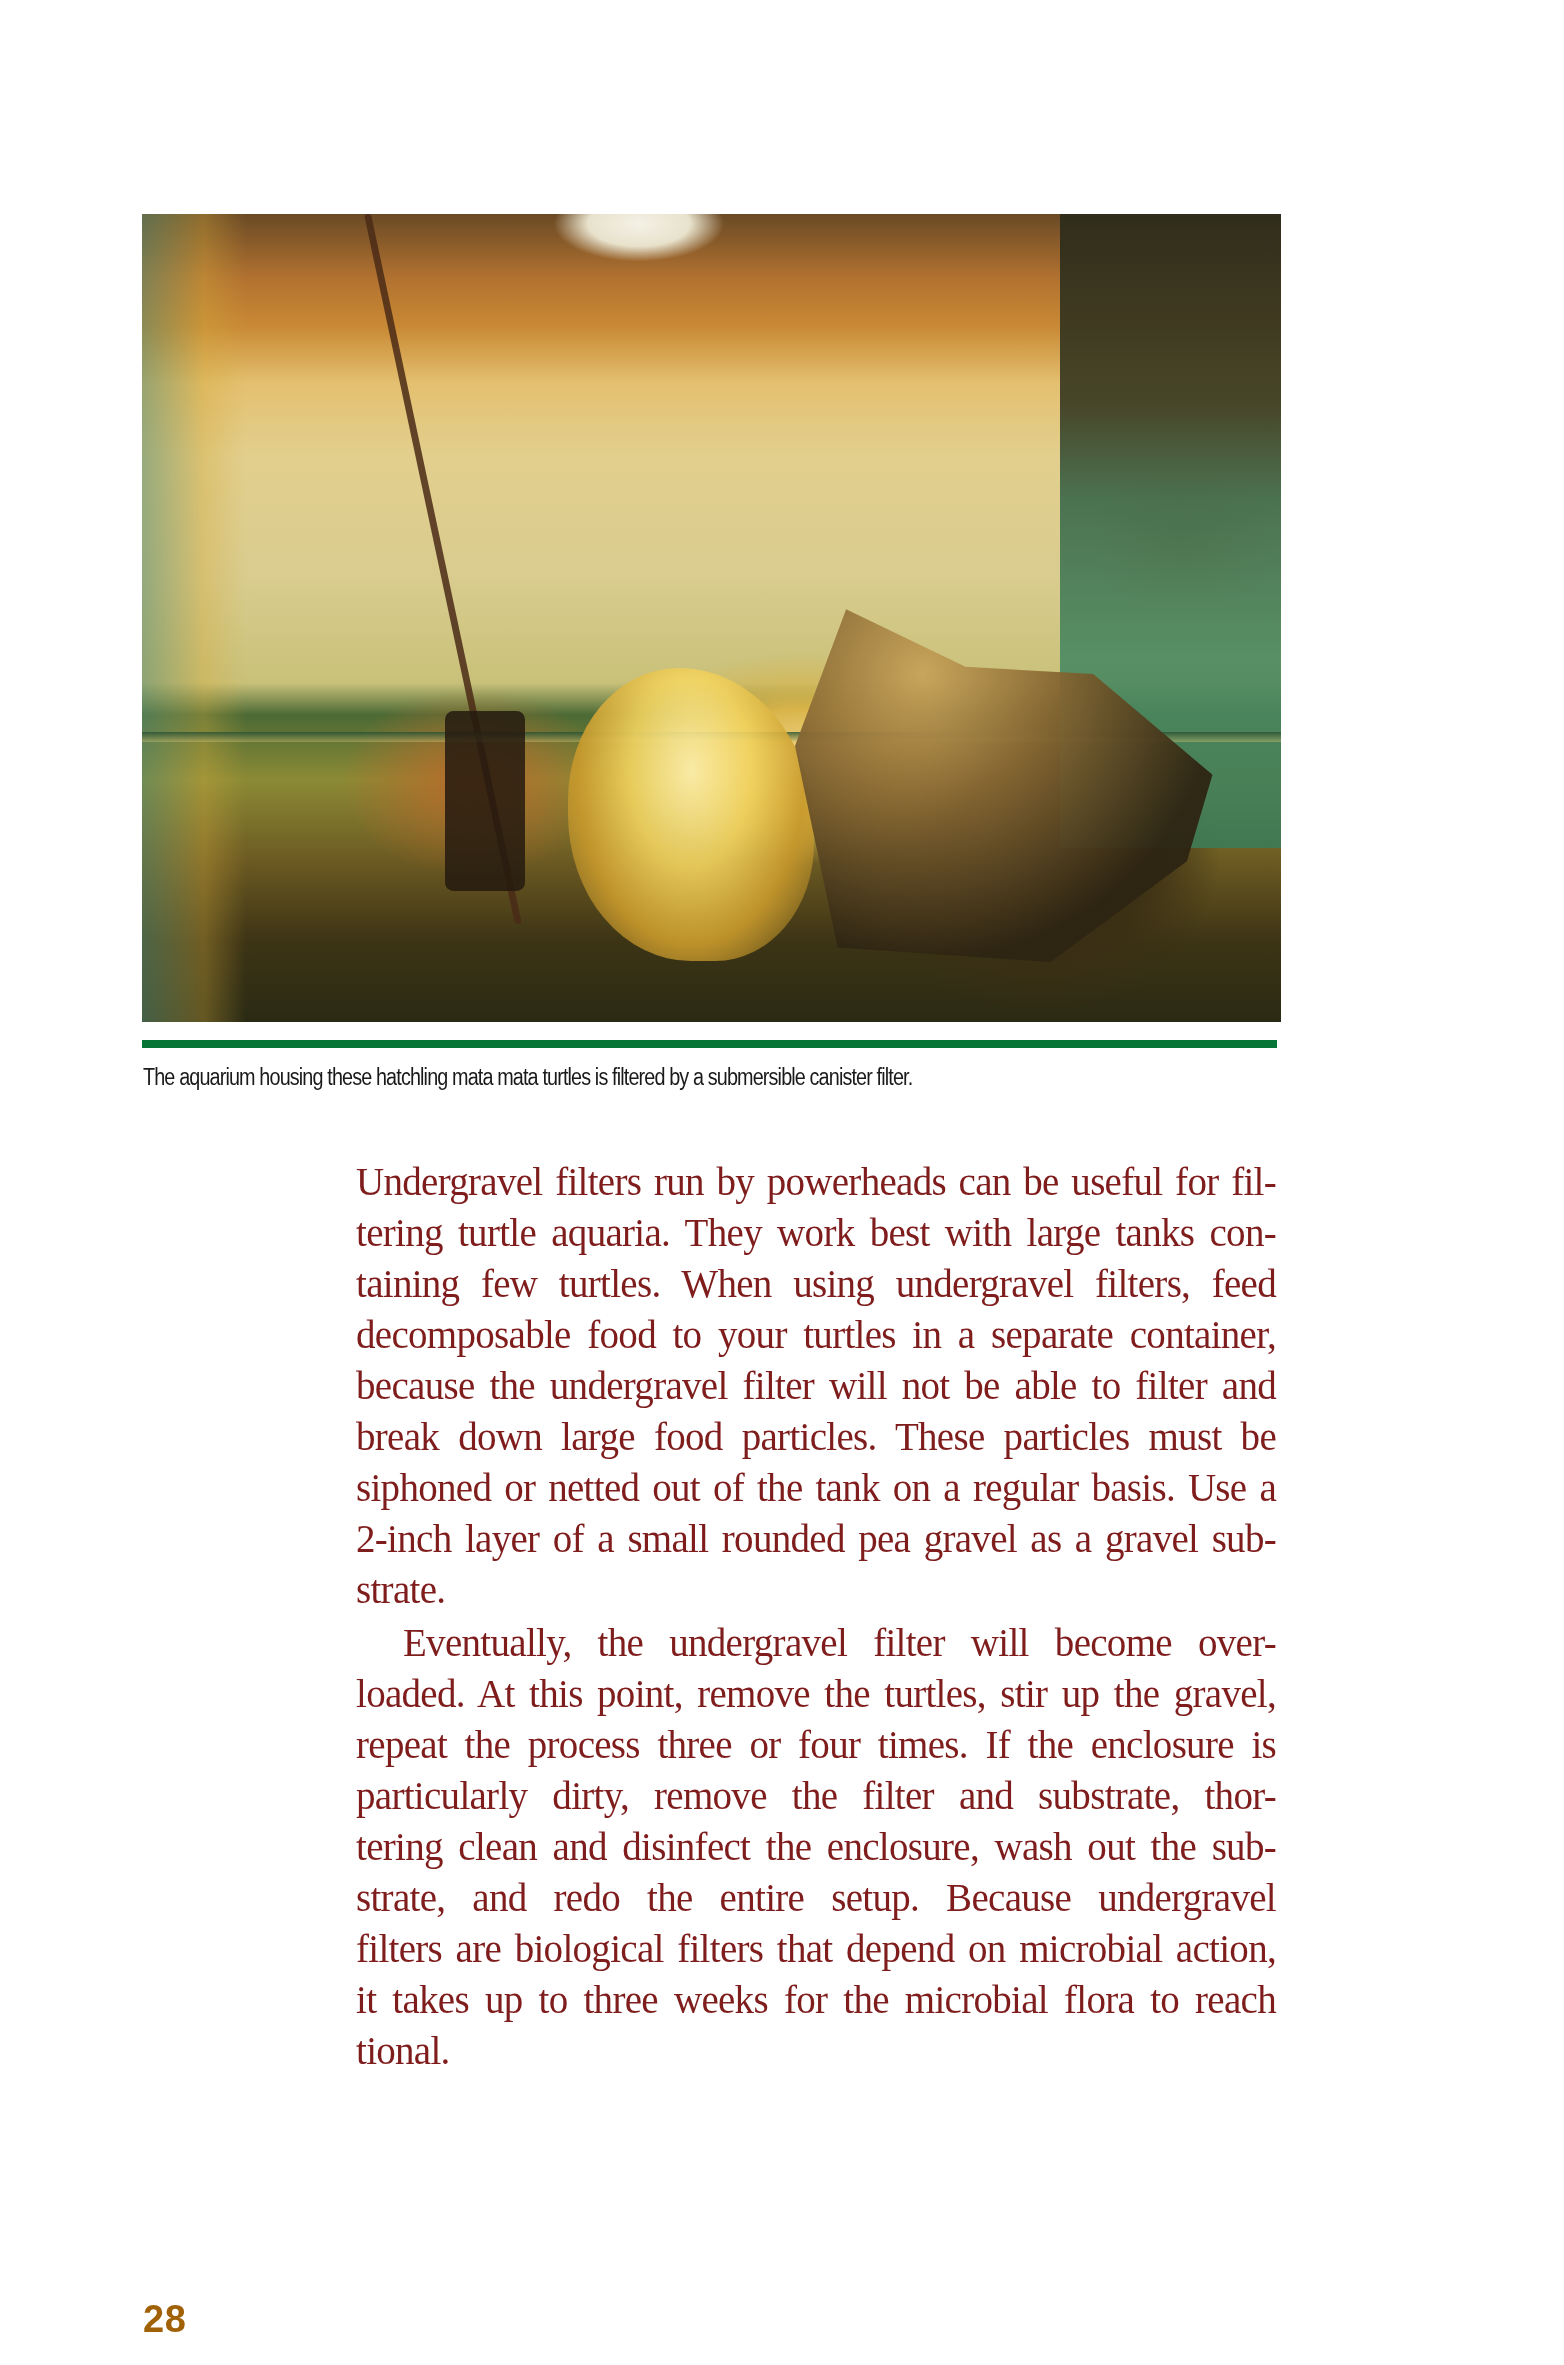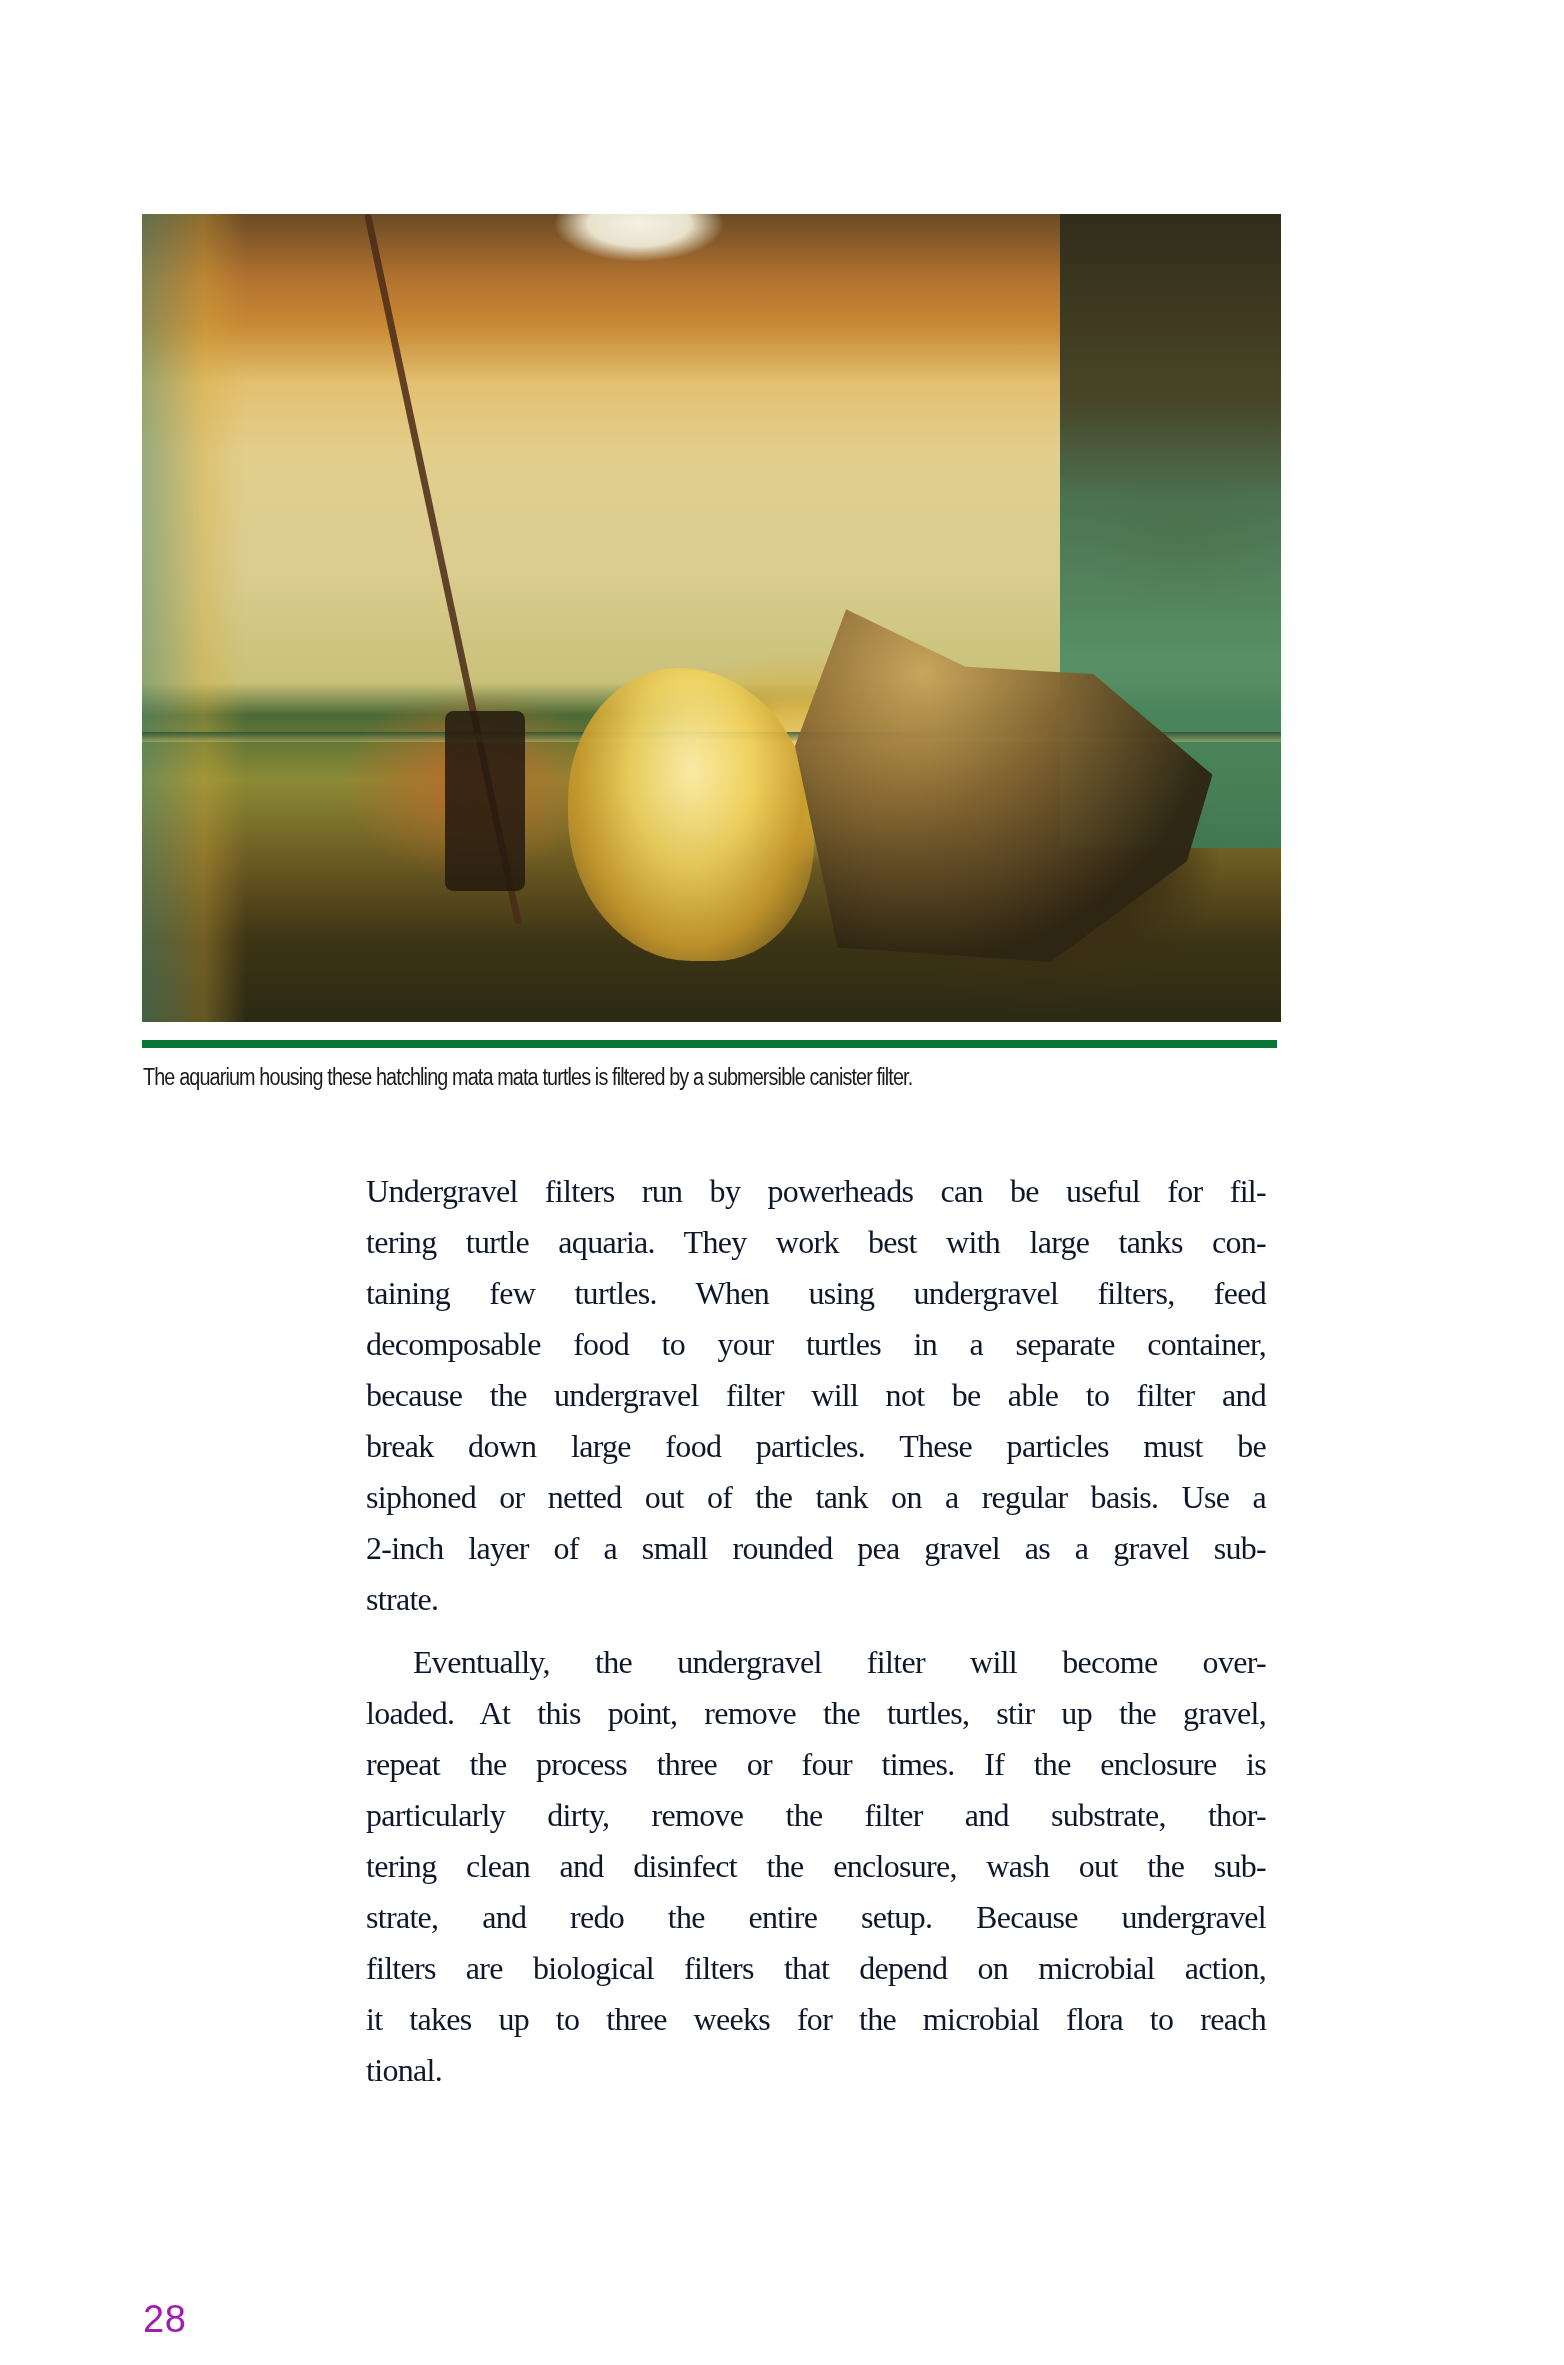--- a/index.html
+++ b/index.html
@@ -140,48 +140,48 @@
       font-weight: bold;
       font-size: 29px;
       line-height: 38px;
       color: #6b6b6b;
       letter-spacing: -0.7px;
       margin: 0 0 0 0;
       height: 44px;
     }
     .body-para {
       font-family: "Liberation Serif", serif;
-      font-size: 32px;
+      font-size: 39px;
       line-height: 51px;
-      color: #0f172a;
+      color: #7f1d1d;
       text-align: justify;
       text-align-last: left;
-      margin: 12px;
+      margin: 2px;
       letter-spacing: -0.7px;
       word-spacing: -0.9px;
       hyphens: manual;
     }
     .body-para .line {
       display: block;
       text-align: justify;
       text-align-last: justify;
       white-space: nowrap;
     }
     .body-para .line.last {
       text-align-last: left;
     }
     .page-number {
       position: absolute;
       left: 143px;
       top: 2300px;
       font-family: "Liberation Sans", sans-serif;
-      font-weight: normal;
+      font-weight: bold;
       font-size: 38px;
       line-height: 38px;
-      color: #a21caf;
+      color: #a16207;
       letter-spacing: 0.5px;
     }
   </style>
 </head>
 <body>
 
 <div class="photo" title="Aquarium with hatchling mata mata turtles, basking rock, plants and submersible canister filter under a heat lamp">
   <div class="left-glass"></div>
   <div class="right-panel"></div>
   <div class="cord"></div>

